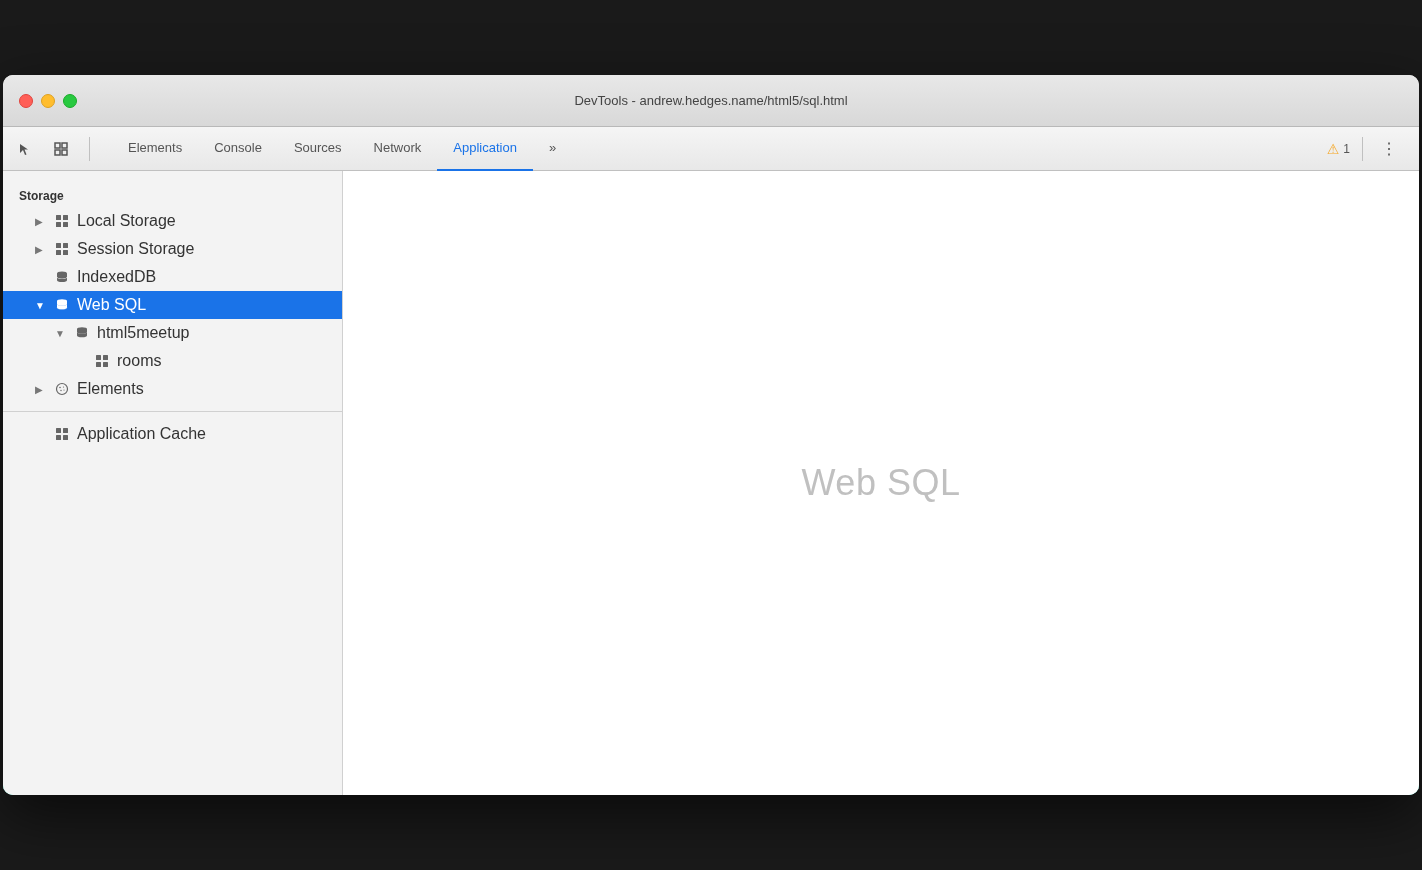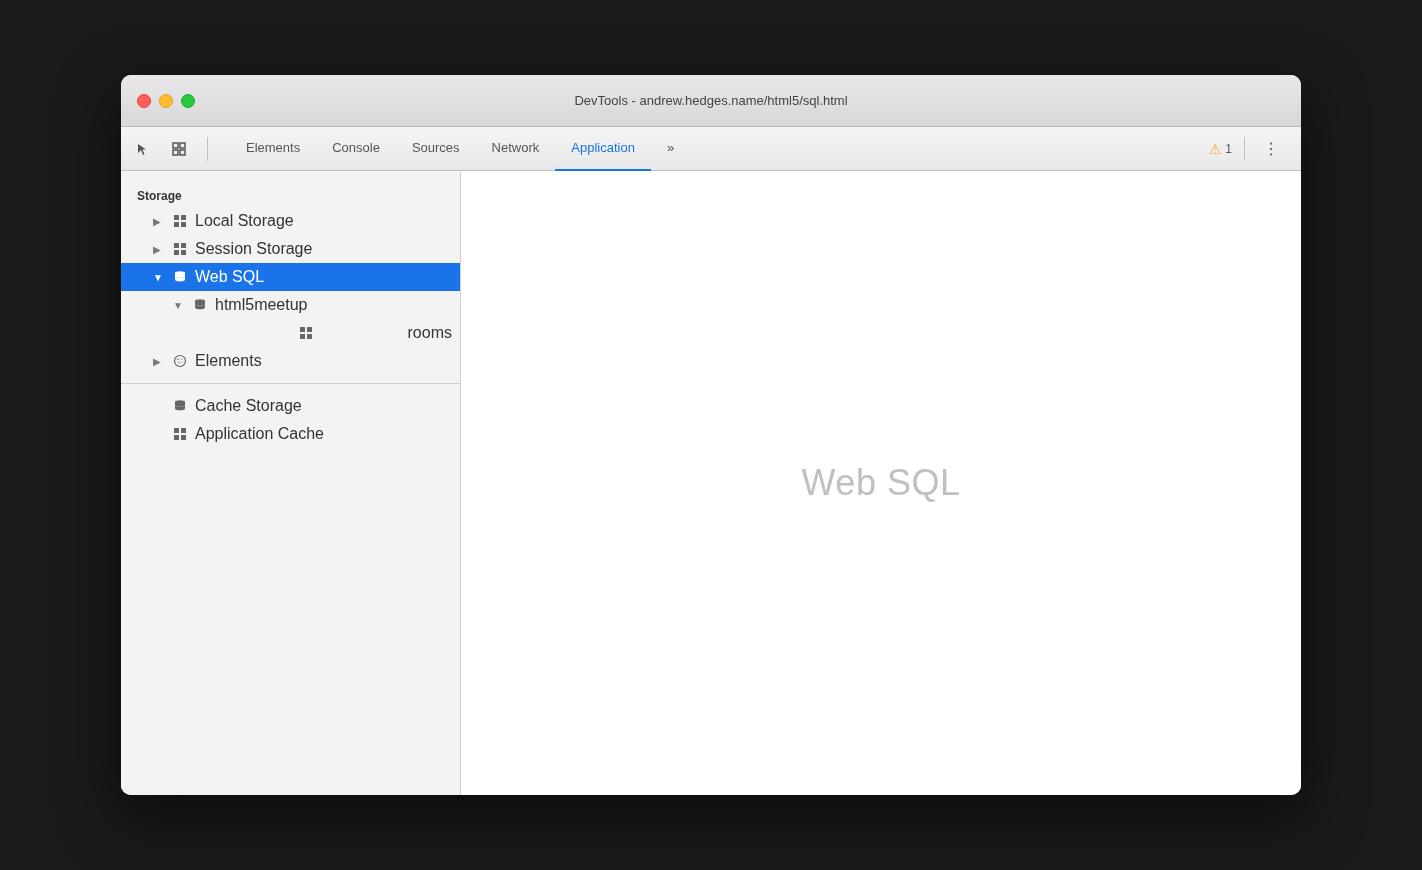--- a/index.html
+++ b/index.html
@@ -5,21 +5,21 @@
     * { box-sizing: border-box; margin: 0; padding: 0; }
     body {
       background: #1a1a1a;
       display: flex;
       justify-content: center;
       align-items: center;
       min-height: 870px;
       font-family: -apple-system, BlinkMacSystemFont, 'Helvetica Neue', sans-serif;
     }
     .window {
-      width: 1180px;
+      width: 1416px;
       height: 720px;
       border-radius: 10px;
       overflow: hidden;
       box-shadow: 0 20px 60px rgba(0,0,0,0.6);
       display: flex;
       flex-direction: column;
       background: #f0f0f0;
     }
     
     .titlebar {
@@ -187,21 +187,21 @@
       display: inline-flex;
       align-items: center;
       justify-content: center;
     }
     .item-label {
       font-size: 16px;
     }
     
     .indent-1 { padding-left: 32px; }
     .indent-2 { padding-left: 52px; }
-    .indent-3 { padding-left: 72px; justify-content: space-between; }
+    .indent-3 { padding-left: 72px; }
     .sidebar-divider {
       height: 1px;
       background: #d0d0d0;
       margin: 8px 0;
     }
     
     .main-panel {
       flex: 1;
       display: flex;
       align-items: center;
@@ -286,20 +286,33 @@
           <svg width="14" height="14" viewBox="0 0 14 14" fill="currentColor">
             <rect x="1" y="1" width="5" height="5" rx="0.5"></rect>
             <rect x="8" y="1" width="5" height="5" rx="0.5"></rect>
             <rect x="1" y="8" width="5" height="5" rx="0.5"></rect>
             <rect x="8" y="8" width="5" height="5" rx="0.5"></rect>
           </svg>
         </span>
         <span class="item-label">Session Storage</span>
       </div>
 
+      <div class="sidebar-item indent-1">
+        <span class="expand-arrow" style="visibility:hidden">▶</span>
+        <span class="item-icon">
+          <svg width="14" height="14" viewBox="0 0 14 14" fill="currentColor">
+            <ellipse cx="7" cy="3.5" rx="5" ry="2"></ellipse>
+            <path d="M2 3.5 L2 7 Q2 9 7 9 Q12 9 12 7 L12 3.5"></path>
+            <path d="M2 7 L2 10.5 Q2 12.5 7 12.5 Q12 12.5 12 10.5 L12 7" fill="none" stroke="currentColor" stroke-width="0"></path>
+            <path d="M2 7 Q2 9 7 9 Q12 9 12 7" fill="none" stroke="#f3f3f3" stroke-width="0.7"></path>
+            <path d="M2 10 Q2 12 7 12 Q12 12 12 10 L12 7 Q12 9 7 9 Q2 9 2 7 Z"></path>
+          </svg>
+        </span>
+        <span class="item-label">IndexedDB</span>
+      </div>
 
       <div class="sidebar-item indent-1 active">
         <span class="expand-arrow">▼</span>
         <span class="item-icon">
           <svg width="14" height="14" viewBox="0 0 14 14" fill="white">
             <ellipse cx="7" cy="3" rx="5" ry="1.8"></ellipse>
             <path d="M2 3 L2 6 Q2 7.8 7 7.8 Q12 7.8 12 6 L12 3"></path>
             <path d="M2 6 Q2 7.8 7 7.8 Q12 7.8 12 6" fill="none" stroke="rgba(255,255,255,0.5)" stroke-width="0.5"></path>
             <path d="M2 6 L2 9.5 Q2 11.3 7 11.3 Q12 11.3 12 9.5 L12 6 Q12 7.8 7 7.8 Q2 7.8 2 6 Z"></path>
             <path d="M2 9.5 Q2 11.3 7 11.3 Q12 11.3 12 9.5" fill="none" stroke="rgba(255,255,255,0.5)" stroke-width="0.5"></path>
@@ -343,31 +356,20 @@
             <circle cx="6" cy="8.5" r="0.7" fill="#666" stroke="none"></circle>
             <circle cx="9" cy="8" r="0.6" fill="#666" stroke="none"></circle>
           </svg>
         </span>
         <span class="item-label">Elements</span>
       </div>
 
       <div class="sidebar-divider"></div>
 
 
-      <div class="sidebar-item indent-1">
-        <span class="expand-arrow" style="visibility:hidden">▶</span>
-        <span class="item-icon">
-          <svg width="14" height="14" viewBox="0 0 14 14" fill="#666">
-            <ellipse cx="7" cy="3" rx="5" ry="1.8"></ellipse>
-            <path d="M2 3 L2 6 Q2 7.8 7 7.8 Q12 7.8 12 6 L12 3"></path>
-            <path d="M2 6 L2 9.5 Q2 11.3 7 11.3 Q12 11.3 12 9.5 L12 6 Q12 7.8 7 7.8 Q2 7.8 2 6 Z"></path>
-          </svg>
-        </span>
-        <span class="item-label">Cache Storage</span>
-      </div>
 
       <div class="sidebar-item indent-1">
         <span class="expand-arrow" style="visibility:hidden">▶</span>
         <span class="item-icon">
           <svg width="14" height="14" viewBox="0 0 14 14" fill="#666">
             <rect x="1" y="1" width="5" height="5" rx="0.5"></rect>
             <rect x="8" y="1" width="5" height="5" rx="0.5"></rect>
             <rect x="1" y="8" width="5" height="5" rx="0.5"></rect>
             <rect x="8" y="8" width="5" height="5" rx="0.5"></rect>
           </svg>

